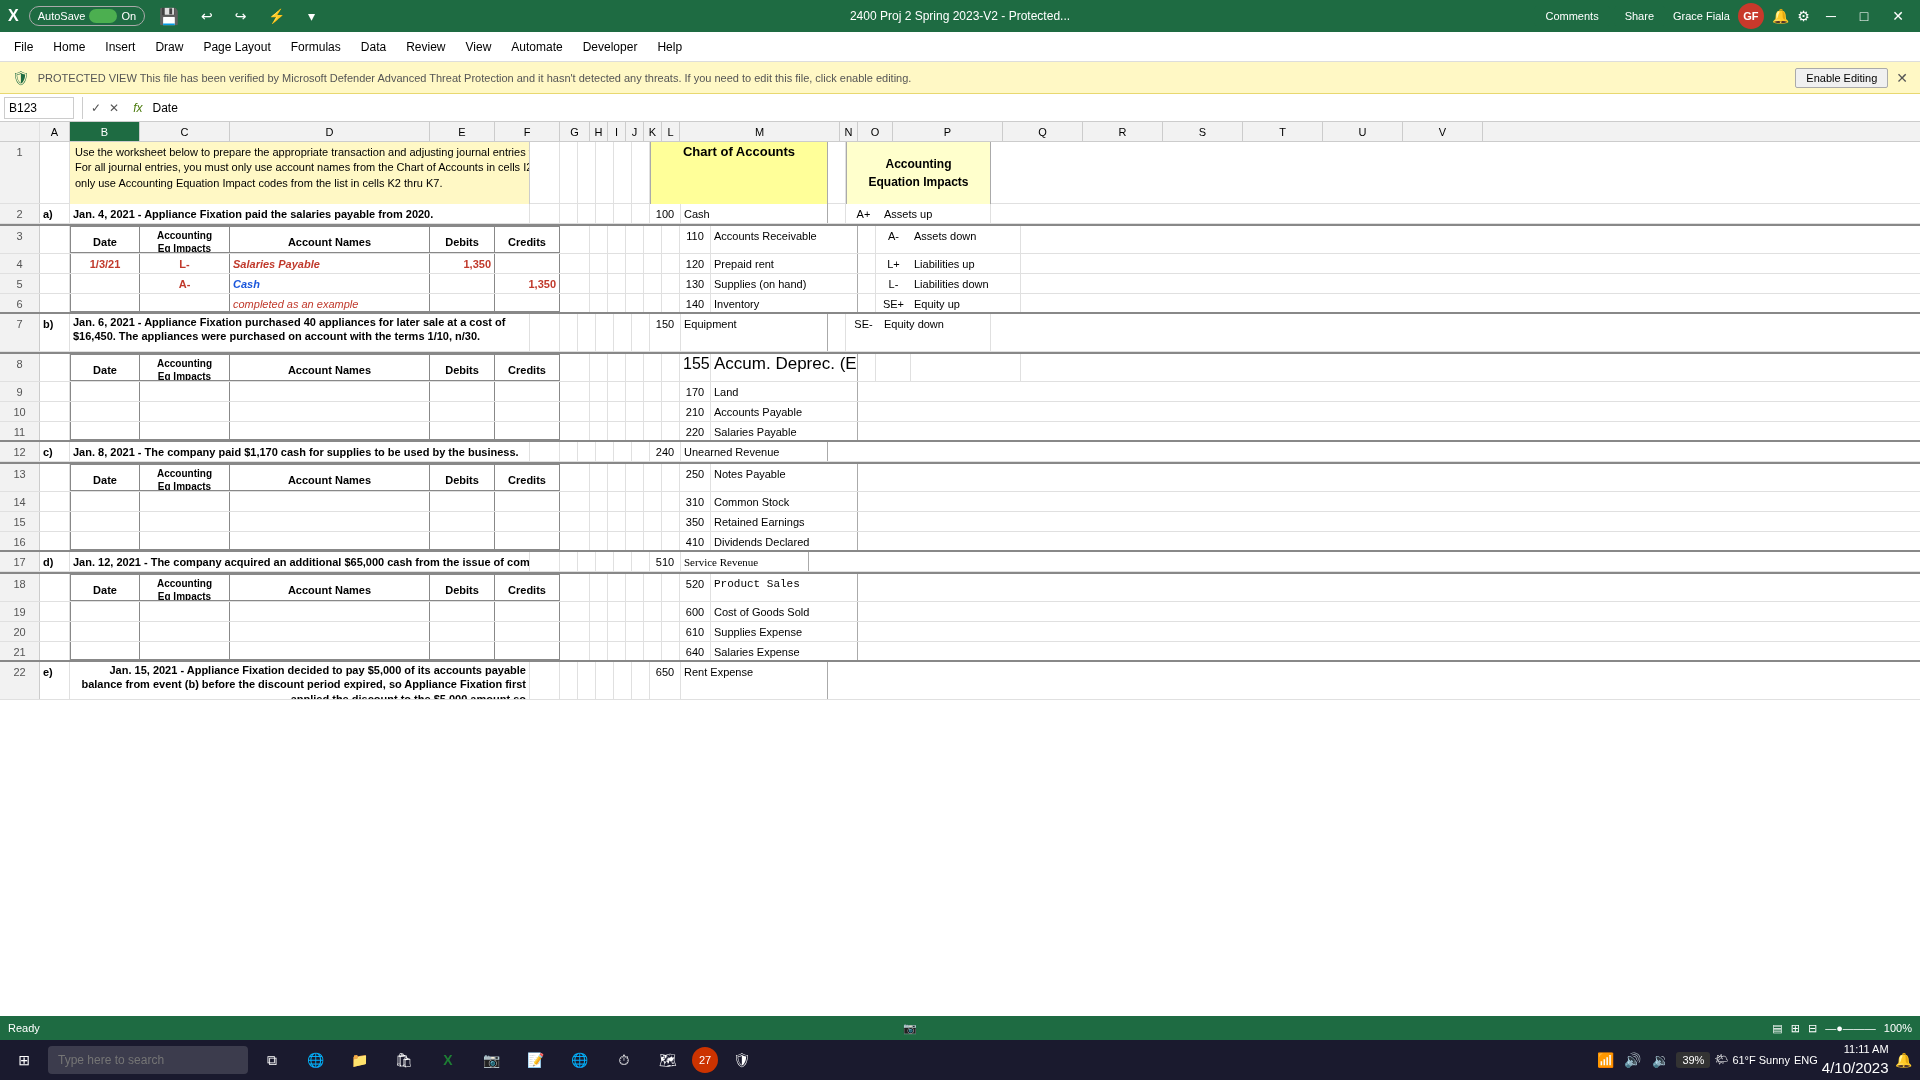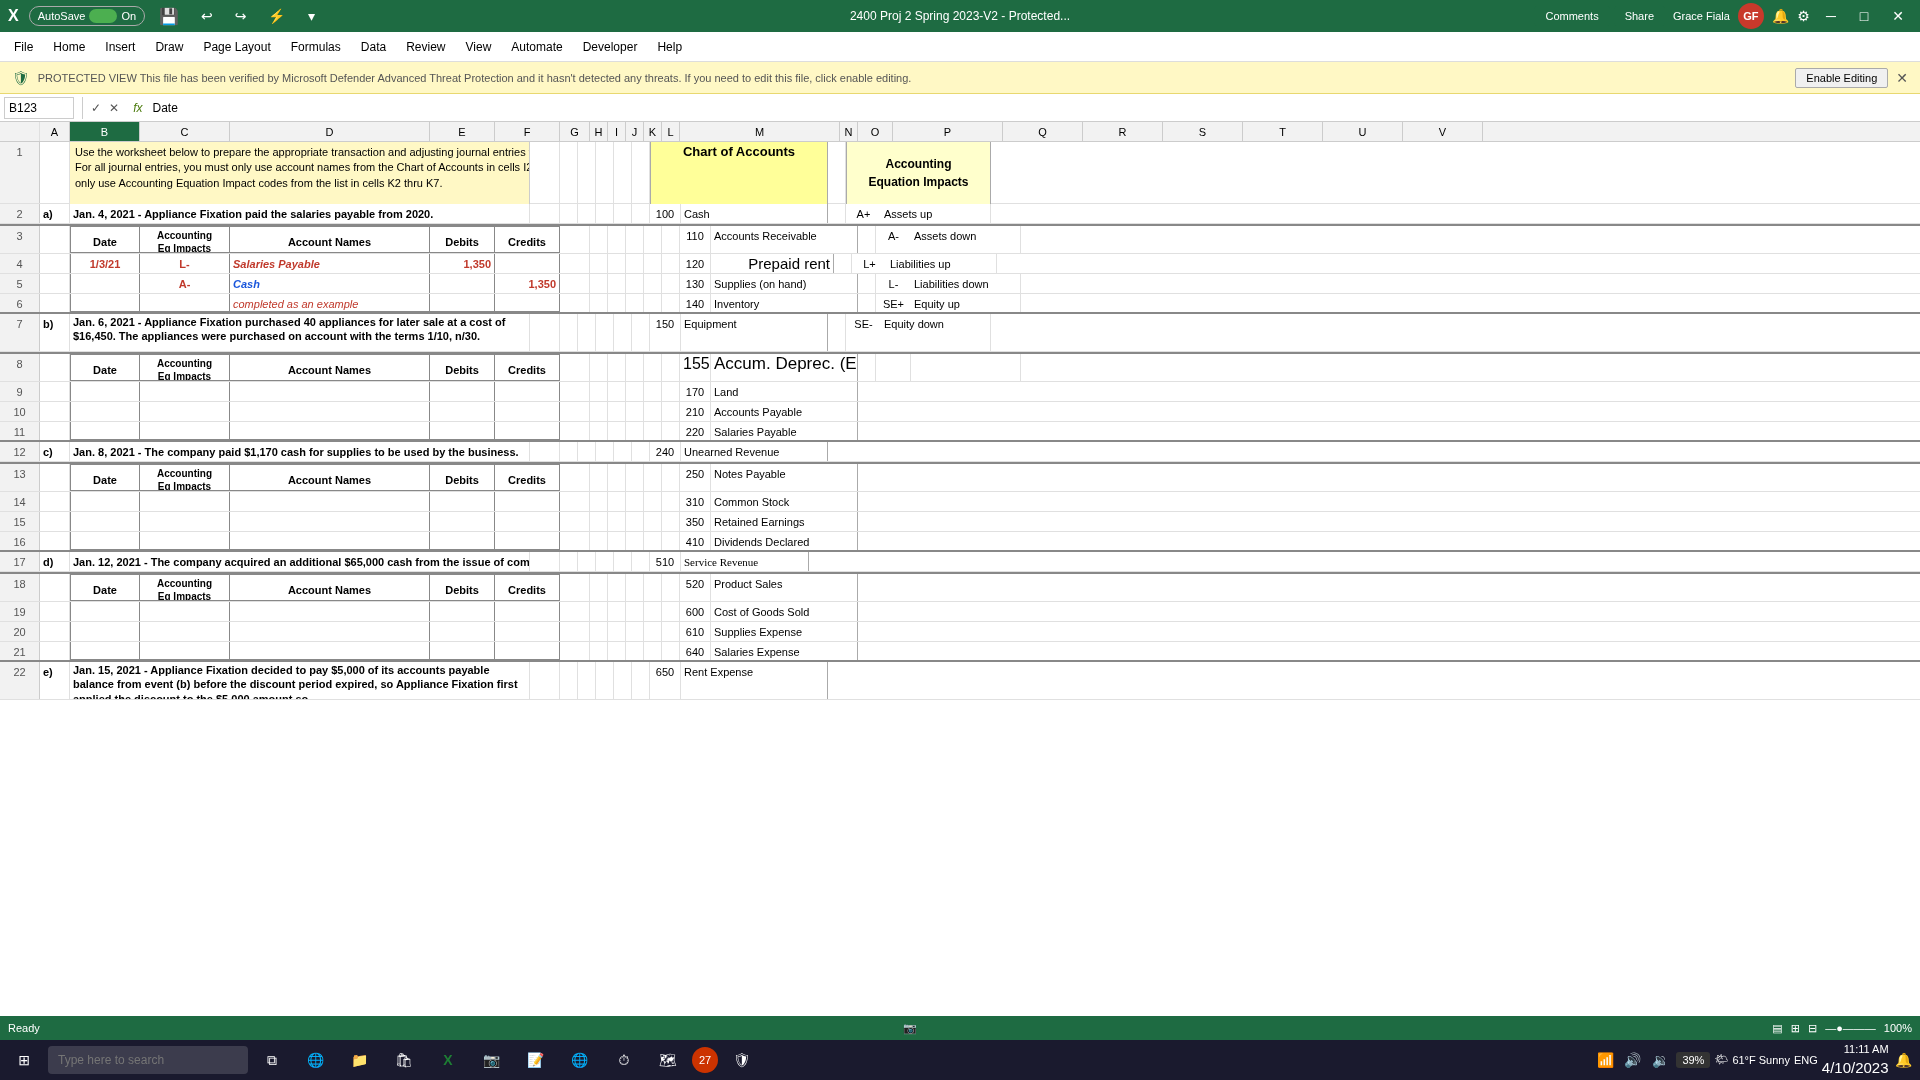--- a/index.html
+++ b/index.html
@@ -456,21 +456,21 @@
     <div class="cell red bold italic" style="width:200px; border-right:1px solid #888; font-size:11px;">Salaries Payable</div>
     <div class="cell right red bold" style="width:65px; border-right:1px solid #888; font-size:11px;">1,350</div>
     <div class="cell" style="width:65px; border-right:1px solid #888; font-size:11px;"></div>
     <div class="cell w-g"></div>
     <div class="cell w-h"></div>
     <div class="cell w-i"></div>
     <div class="cell w-j"></div>
     <div class="cell w-k"></div>
     <div class="cell w-l"></div>
     <div class="cell center" style="width:30px; border-right:none; font-size:11px;">120</div>
-    <div class="cell" style="width:124px; border-right:1px solid #aaa; border-left:1px solid #e0e0e0; font-size:15px;text-align:right;">Prepaid rent</div>
+    <div class="cell" style="width:148px; border-right:1px solid #aaa; border-left:1px solid #e0e0e0; font-size:11px;">Prepaid rent</div>
     <div class="cell w-n"></div>
     <div class="cell center" style="width:35px; border-right:none; font-size:11px;">L+</div>
     <div class="cell" style="width:110px; font-size:11px;">Liabilities up</div>
   </div>
 
   <div class="sheet-row" style="height:20px;">
     <div class="row-num">5</div>
     <div class="cell w-a"></div>
     <div class="cell" style="width:70px; border-left:1px solid #888; border-right:1px solid #888;"></div>
     <div class="cell center red bold" style="width:90px; border-right:1px solid #888; font-size:11px;">A-</div>
@@ -711,21 +711,21 @@
     <div class="cell center bold" style="width:200px; border:1px solid #888; border-left:none; font-size:11px; line-height:28px;">Account Names</div>
     <div class="cell center bold" style="width:65px; border:1px solid #888; border-left:none; font-size:11px; line-height:28px;">Debits</div>
     <div class="cell center bold" style="width:65px; border:1px solid #888; border-left:none; font-size:11px; line-height:28px;">Credits</div>
     <div class="cell w-g"></div>
     <div class="cell w-h"></div>
     <div class="cell w-i"></div>
     <div class="cell w-j"></div>
     <div class="cell w-k"></div>
     <div class="cell w-l"></div>
     <div class="cell center" style="width:30px; border-right:none; font-size:11px;">520</div>
-    <div class="cell" style="width:148px; border-right:1px solid #aaa; border-left:1px solid #e0e0e0; font-size:11px;">Product Sales</div>
+    <div class="cell" style="width:148px; border-right:1px solid #aaa; border-left:1px solid #e0e0e0; font-size:11px;font-family:Liberation Mono, monospace;">Product Sales</div>
   </div>
 
   <div class="sheet-row" style="height:20px;">
     <div class="row-num">19</div>
     <div class="cell w-a"></div>
     <div class="cell" style="width:70px; border-left:1px solid #888; border-right:1px solid #888;"></div>
     <div class="cell" style="width:90px; border-right:1px solid #888;"></div>
     <div class="cell" style="width:200px; border-right:1px solid #888;"></div>
     <div class="cell" style="width:65px; border-right:1px solid #888;"></div>
     <div class="cell" style="width:65px; border-right:1px solid #888;"></div>
@@ -771,21 +771,21 @@
     <div class="cell w-j"></div>
     <div class="cell w-k"></div>
     <div class="cell w-l"></div>
     <div class="cell center" style="width:30px; border-right:none; font-size:11px;">640</div>
     <div class="cell" style="width:148px; border-right:1px solid #aaa; border-left:1px solid #e0e0e0; font-size:11px;">Salaries Expense</div>
   </div>
 
   <div class="sheet-row" style="height:38px;">
     <div class="row-num">22</div>
     <div class="cell w-a bold">e)</div>
-    <div class="cell bold" style="width:460px; white-space:normal; overflow:hidden; font-size:11px; line-height:1.3;">Jan. 15, 2021 - Appliance Fixation decided to pay $5,000 of its accounts payable balance from event (b) before the discount period expired, so Appliance Fixation first applied the discount to the $5,000 amount so</div>
+    <div class="cell bold" style="width:460px; white-space:normal; overflow:hidden; font-size:11px; line-height:1.3;text-align:right;">Jan. 15, 2021 - Appliance Fixation decided to pay $5,000 of its accounts payable balance from event (b) before the discount period expired, so Appliance Fixation first applied the discount to the $5,000 amount so</div>
     <div class="cell w-g"></div>
     <div class="cell w-h"></div>
     <div class="cell w-i"></div>
     <div class="cell w-j"></div>
     <div class="cell w-k"></div>
     <div class="cell w-l"></div>
     <div class="cell center" style="width:30px; border-right:none; font-size:11px;">650</div>
     <div class="cell" style="width:148px; border-right:1px solid #aaa; border-left:1px solid #e0e0e0; font-size:11px;">Rent Expense</div>
   </div>
 

